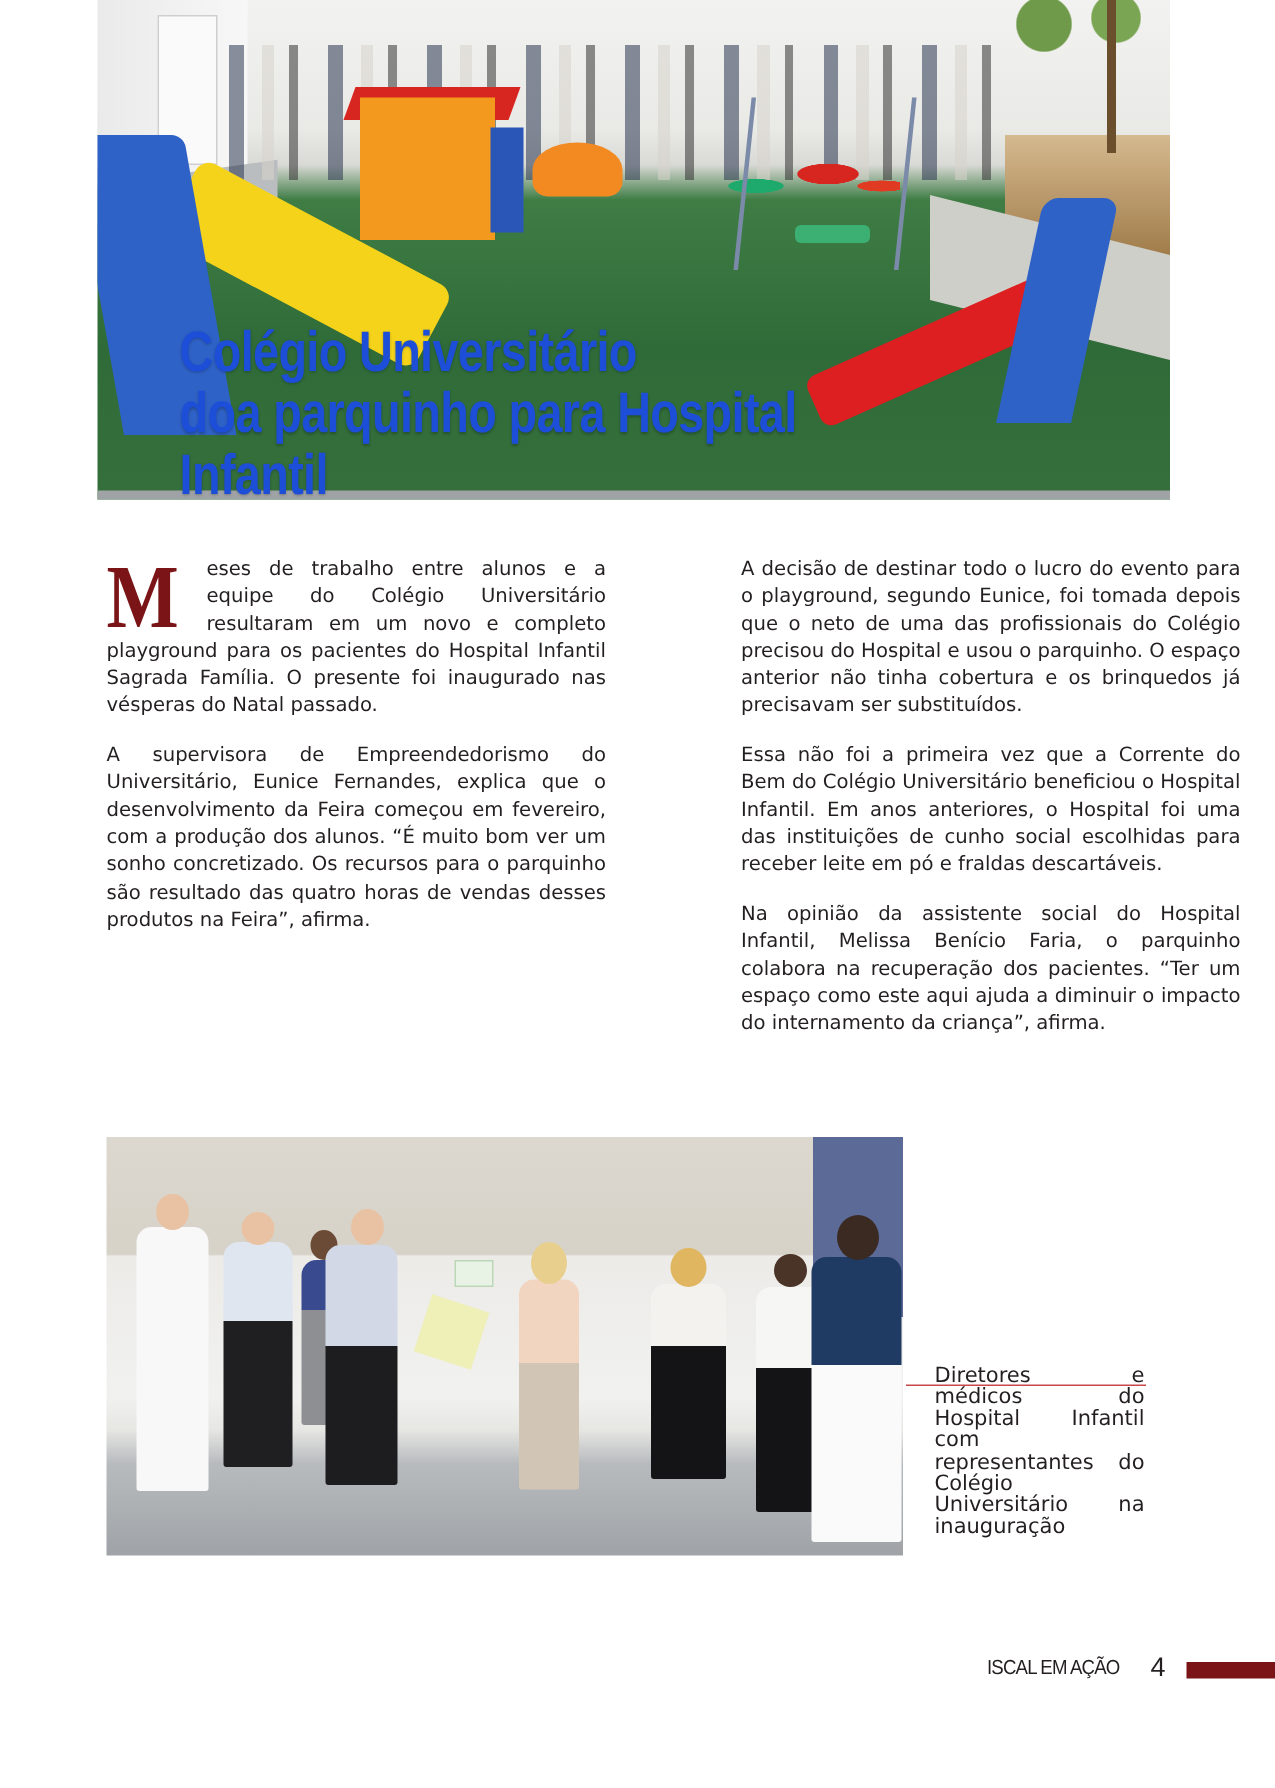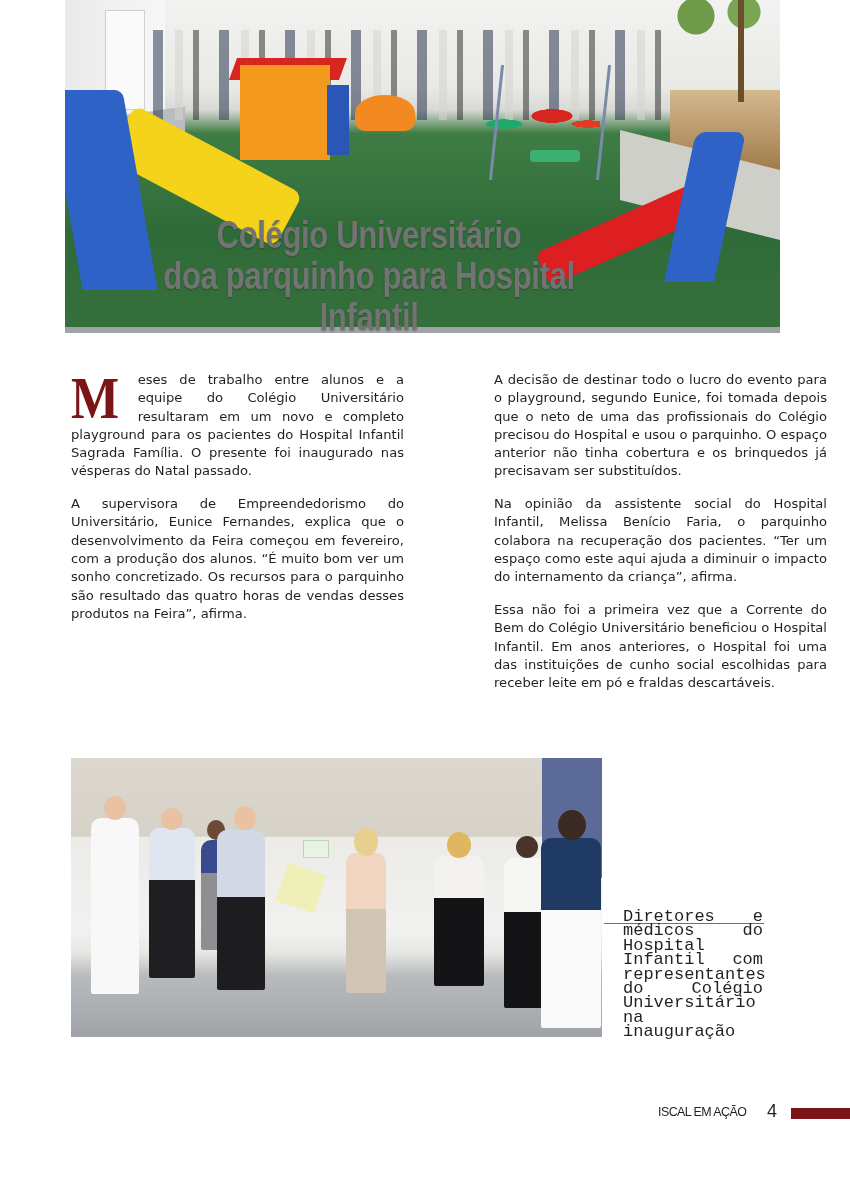--- a/index.html
+++ b/index.html
@@ -30,22 +30,22 @@
   .hero .turtle { position:absolute; left:290px; top:95px; width:60px; height:36px; background:#f28a21; border-radius: 50% 50% 10px 10px; }
   .hero .swing-frame { position:absolute; left:430px; top:65px; width:110px; height:115px; border-left:3px solid #7a8aa8; border-right:3px solid #7a8aa8; transform: skewX(-6deg); }
   .hero .swing-seat { position:absolute; left:465px; top:150px; width:50px; height:12px; background:#3cb073; border-radius: 4px; }
   .hero .rockers { position:absolute; left:415px; top:100px; width:120px; height:40px;
     background: radial-gradient(ellipse at 20% 60%, #1eaa6c 0 18px, transparent 19px), radial-gradient(ellipse at 60% 40%, #d7261f 0 20px, transparent 21px), radial-gradient(ellipse at 90% 60%, #e13a22 0 16px, transparent 17px); }
   .hero .slide-right-ladder { position:absolute; left:615px; top:132px; width:50px; height:150px; background:#2f62c6; transform: skewX(-12deg); border-radius: 10px 10px 0 0; }
   .hero .slide-right-chute { position:absolute; left:455px; top:180px; width:180px; height:36px; background:#dd1f22; transform: rotate(-24deg); transform-origin: right top; border-radius: 8px; }
   .hero .bottom-strip { position:absolute; left:0; right:0; bottom:0; height:6px; background:#9fa3a5; }
 
   .hero-title {
-    position: absolute; left: 65px; top: 215px; width: 608px; text-align: center;
-    color: #737373; font-family: "Liberation Sans Narrow", "Liberation Sans", sans-serif;
+    position: absolute; left: 65px; top: 215px; width: 608px; 
+    color: #1d4ed8; font-family: "Liberation Sans Narrow", "Liberation Sans", sans-serif;
     font-stretch: condensed; line-height: 1.08; text-shadow: 0 1px 2px rgba(0,0,0,.25);
     letter-spacing: -0.5px;
   }
   .hero-title .line1 { display:block; font-size: 38px; transform: scaleX(.82); transform-origin: center; }
   .hero-title .line2 { display:block; font-size: 38px; transform: scaleX(.82); transform-origin: center; }
 
   
   .col { position: absolute; top: 371px; font-size: 13.1px; line-height: 18.3px; text-align: justify; color: #231f20; }
   .col p { margin-bottom: 14.4px; hyphens: none; }
   .col-left { left: 71px; width: 333px; }
@@ -81,21 +81,21 @@
   .photo2 .h6 { left:376px; top:74px; width:24px; height:26px; background:#e0b760; }
   .photo2 .p7 { left:433px; top:100px; width:46px; height:150px; background:linear-gradient(180deg,#f6f6f4 0 36%, #141416 36%); }
   .photo2 .h7 { left:445px; top:78px; width:22px; height:22px; background:#4a3428; }
   .photo2 .p8 { left:470px; top:80px; width:60px; height:190px; background:linear-gradient(180deg,#1f3a63 0 38%, #fafafa 38%); }
   .photo2 .h8 { left:487px; top:52px; width:28px; height:30px; background:#3a2a22; }
 
   
   .caption-rule { position: absolute; left: 604px; top: 923px; width: 160px; height: 1.2px; background: #c8484b; }
   .caption {
     position: absolute; left: 623px; top: 910px; width: 140px;
-    font-size: 17px; line-height: 14.4px; text-align: justify; text-align-last: left; color: #231f20; font-family: Liberation Mono, monospace;
+    font-size: 14px; line-height: 14.4px; text-align: justify; text-align-last: left; color: #231f20;
   }
 
   
   .footer-label {
     position: absolute; left: 658px; top: 1104px; font-family: "Liberation Sans", sans-serif;
     font-size: 13.5px; letter-spacing: -0.6px; color: #231f20; transform: scaleX(.92); transform-origin:left;
   }
   .footer-page { position: absolute; left: 767px; top: 1101px; font-size: 18px; color: #231f20; font-family: "Liberation Sans", sans-serif; letter-spacing: -0.5px; }
   .footer-bar { position: absolute; left: 791px; top: 1108px; width: 59px; height: 11px; background: #7a1417; }
 </style>
@@ -130,22 +130,22 @@
   <span class="line2">doa parquinho para Hospital Infantil</span>
 </h1>
 
 <div class="col col-left">
   <p><span class="dropcap">M</span><span>eses de trabalho entre alunos e a equipe do Colégio Universitário resultaram em um novo e completo playground para os pacientes do Hospital Infantil Sagrada Família. O presente foi inaugurado nas vésperas do Natal passado.</span></p>
   <p>A supervisora de Empreendedorismo do Universitário, Eunice Fernandes, explica que o desenvolvimento da Feira começou em fevereiro, com a produção dos alunos. “É muito bom ver um sonho concretizado. Os recursos para o parquinho são resultado das quatro horas de vendas desses produtos na Feira”, afirma.</p>
 </div>
 
 <div class="col col-right">
   <p>A decisão de destinar todo o lucro do evento para o playground, segundo Eunice, foi tomada depois que o neto de uma das profissionais do Colégio precisou do Hospital e usou o parquinho. O espaço anterior não tinha cobertura e os brinquedos já precisavam ser substituídos.</p>
+  <p>Essa não foi a primeira vez que a Corrente do Bem do Colégio Universitário beneficiou o Hospital Infantil. Em anos anteriores, o Hospital foi uma das instituições de cunho social escolhidas para receber leite em pó e fraldas descartáveis.</p>
   <p>Na opinião da assistente social do Hospital Infantil, Melissa Benício Faria, o parquinho colabora na recuperação dos pacientes.  “Ter um espaço como este aqui ajuda a diminuir o impacto do internamento da criança”, afirma.</p>
-  <p>Essa não foi a primeira vez que a Corrente do Bem do Colégio Universitário beneficiou o Hospital Infantil. Em anos anteriores, o Hospital foi uma das instituições de cunho social escolhidas para receber leite em pó e fraldas descartáveis.</p>
 </div>
 
 <div class="photo2" role="img" aria-label="Inauguração da placa do parquinho">
   <div class="blue-panel"></div>
   <div class="plaque"></div>
   <div class="person p1"></div>
     <div class="head h1"></div>
   <div class="person p2"></div>
     <div class="head h2"></div>
   <div class="person p3"></div>

